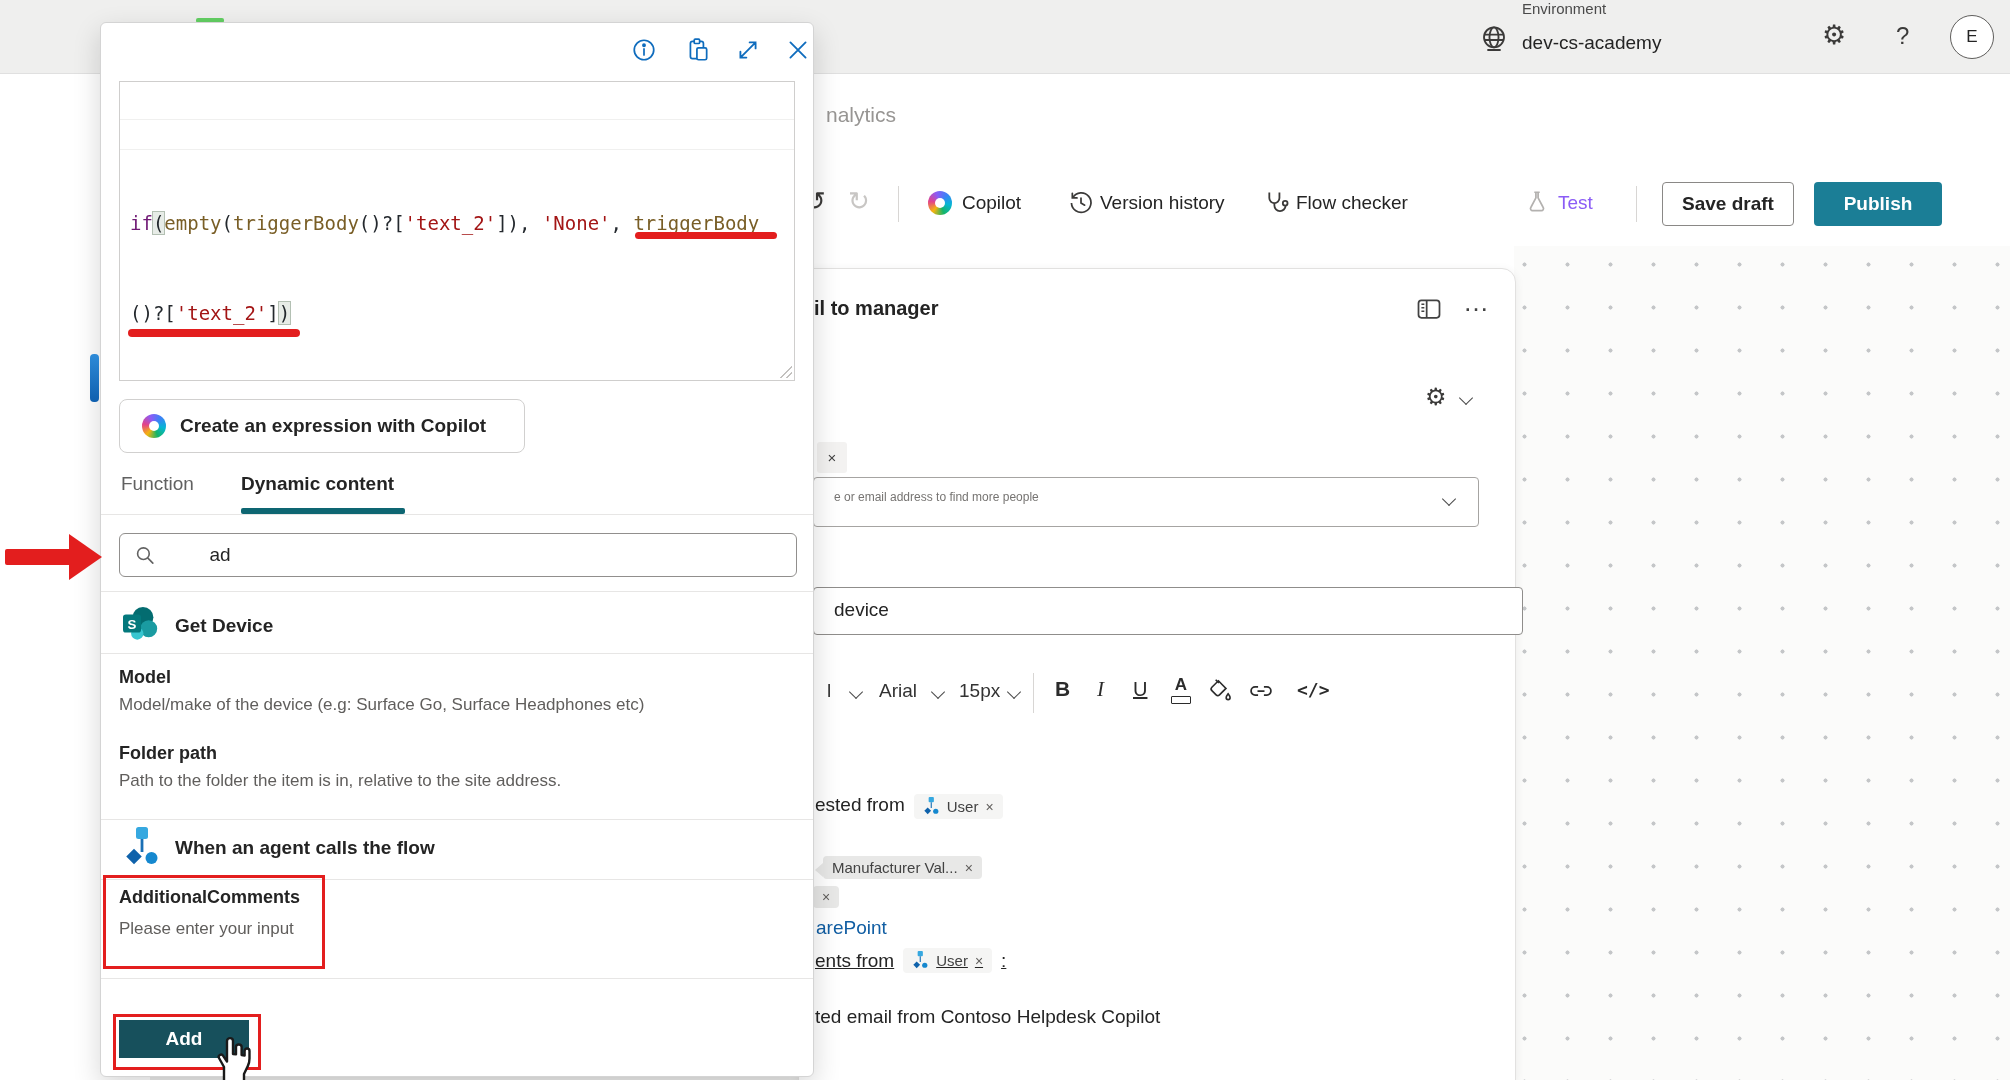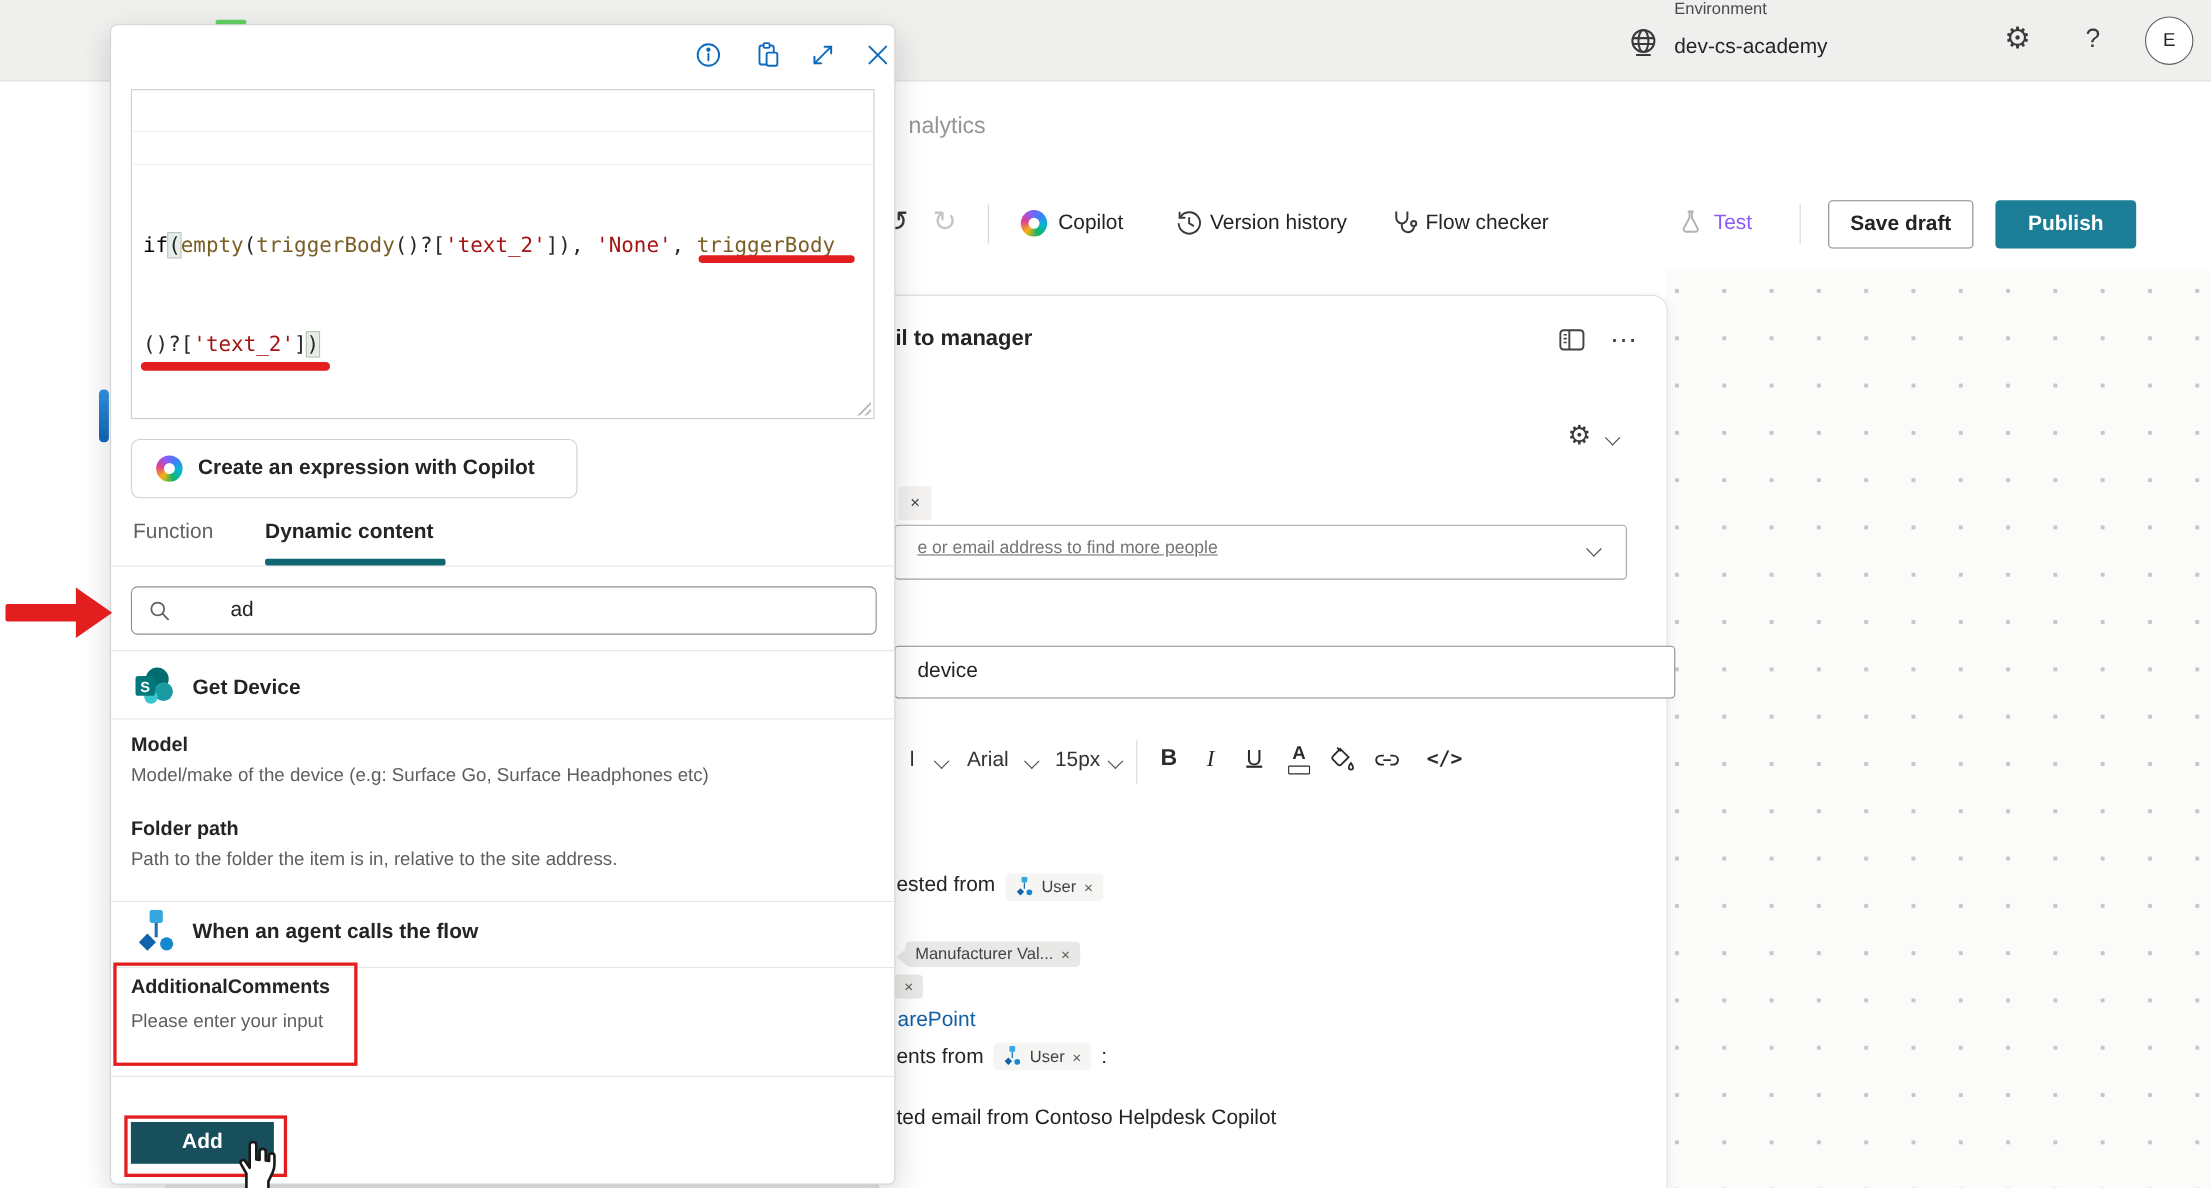--- a/index.html
+++ b/index.html
@@ -38,21 +38,21 @@
   .sliver{background:#ececeb;border-top:1px solid #dcdcdb;}
 
   
   .panel{background:#fff;border:1px solid #e2e1e0;border-radius:14px 14px 0 0;
          box-shadow:0 2px 10px rgba(0,0,0,.07);}
   .panel-title{font-size:20px;font-weight:600;color:#242424;}
   .dots-more{font-size:26px;color:#424242;letter-spacing:1px;}
   .chip-sm{background:#f3f2f1;border-radius:3px;color:#424242;display:flex;align-items:center;
            justify-content:center;font-size:15px;}
   .field{border:1px solid #a6a4a2;border-radius:4px;background:#fff;}
-  .placeholder{font-size:16px;color:#767472;text-decoration:underline;}
+  .placeholder{font-size:12px;color:#767472;}
   .field-text{font-size:19px;color:#242424;}
   .chev{width:9px;height:9px;border-right:1.9px solid #4a4a4a;border-bottom:1.9px solid #4a4a4a;
         transform:rotate(45deg);display:inline-block;}
   .fmt-txt{font-size:19px;color:#333;}
   .fmt-b{font-size:21px;font-weight:bold;color:#2b2b2b;}
   .fmt-i{font-size:21px;font-style:italic;font-family:"Liberation Serif",serif;color:#2b2b2b;}
   .fmt-u{font-size:20px;text-decoration:underline;color:#2b2b2b;}
   .fmt-code{font-size:18px;font-weight:600;color:#2b2b2b;font-family:"DejaVu Sans Mono",monospace;}
   .body-txt{font-size:19px;color:#242424;}
   .tok{display:inline-flex;align-items:center;gap:7px;background:#f5f5f4;border-radius:4px;
@@ -62,21 +62,21 @@
   .tag-tail{position:absolute;left:-8px;top:7px;width:0;height:0;border-top:7px solid transparent;
             border-bottom:7px solid transparent;border-right:8px solid #e8e8e7;}
   .link-blue{font-size:19px;color:#115ea3;}
 
   
   .popup{background:#fff;border:1px solid #d4d4d4;border-radius:6px;
          box-shadow:0 10px 28px rgba(0,0,0,.16);}
   .pp-ic{color:#0f6cbd;}
   .code-box{border:1px solid #cfcecd;background:#fff;font-family:"DejaVu Sans Mono",monospace;
             font-size:19px;line-height:30px;white-space:pre;padding:6px 10px;}
-  .tk-p{color:#24292e;} .tk-k{color:#000000;} .tk-f{color:#795e26;} .tk-s{color:#a31515;}
+  .tk-p{color:#24292e;} .tk-k{color:#701a75;} .tk-f{color:#795e26;} .tk-s{color:#a31515;}
   .tk-box{background:#e7ece7;outline:1px solid #b3c0b3;}
   .u1{position:relative;}
   .u1::after{content:"";position:absolute;left:2px;width:calc(100% + 16px);height:7px;bottom:-5px;
              background:#e31e1e;border-radius:3.5px;}
   .u2{position:relative;display:inline-block;}
   .u2::after{content:"";position:absolute;left:-2px;width:calc(100% + 12px);height:8px;bottom:-9px;
              background:#e31e1e;border-radius:4px;}
   .rowline{height:1px;background:#f0f0ef;}
   .grip{width:14px;height:14px;background:repeating-linear-gradient(-45deg,transparent 0 3px,#c3c1bf 3px 4.5px);
         clip-path:polygon(100% 0,100% 100%,0 100%);}
@@ -238,21 +238,21 @@
         <span>Manufacturer Val...</span>
         <span class="x">×</span>
       </span>
     </div>
     <div class="abs" style="left:14px;top:617px;">
       <span class="tok tok-gray">
           <span class="x">×</span>
         </span>
     </div>
     <div class="abs link-blue" style="left:17px;top:648px;">arePoint</div>
-    <div class="abs body-txt nowrap" style="left:16px;top:679px;display:flex;align-items:center;gap:9px;">
+    <div class="abs body-txt nowrap" style="left:16px;top:679px;display:flex;align-items:center;gap:9px;text-decoration:underline;">
       <span>ents from</span>
       <span class="tok">
         <svg width="17" height="19" viewBox="0 0 34 40">
           <rect x="11" y="0" width="11" height="11" rx="2" fill="#36a8e0"></rect>
           <path d="M16.5 11v12" stroke="#1a6fb5" stroke-width="2.4"></path>
           <rect x="4" y="24" width="10" height="10" transform="rotate(45 9 29)" fill="#0f62ab"></rect>
           <circle cx="26" cy="30" r="5.5" fill="#1588cf"></circle>
         </svg>
         <span>User</span>
         <span class="x">×</span>

